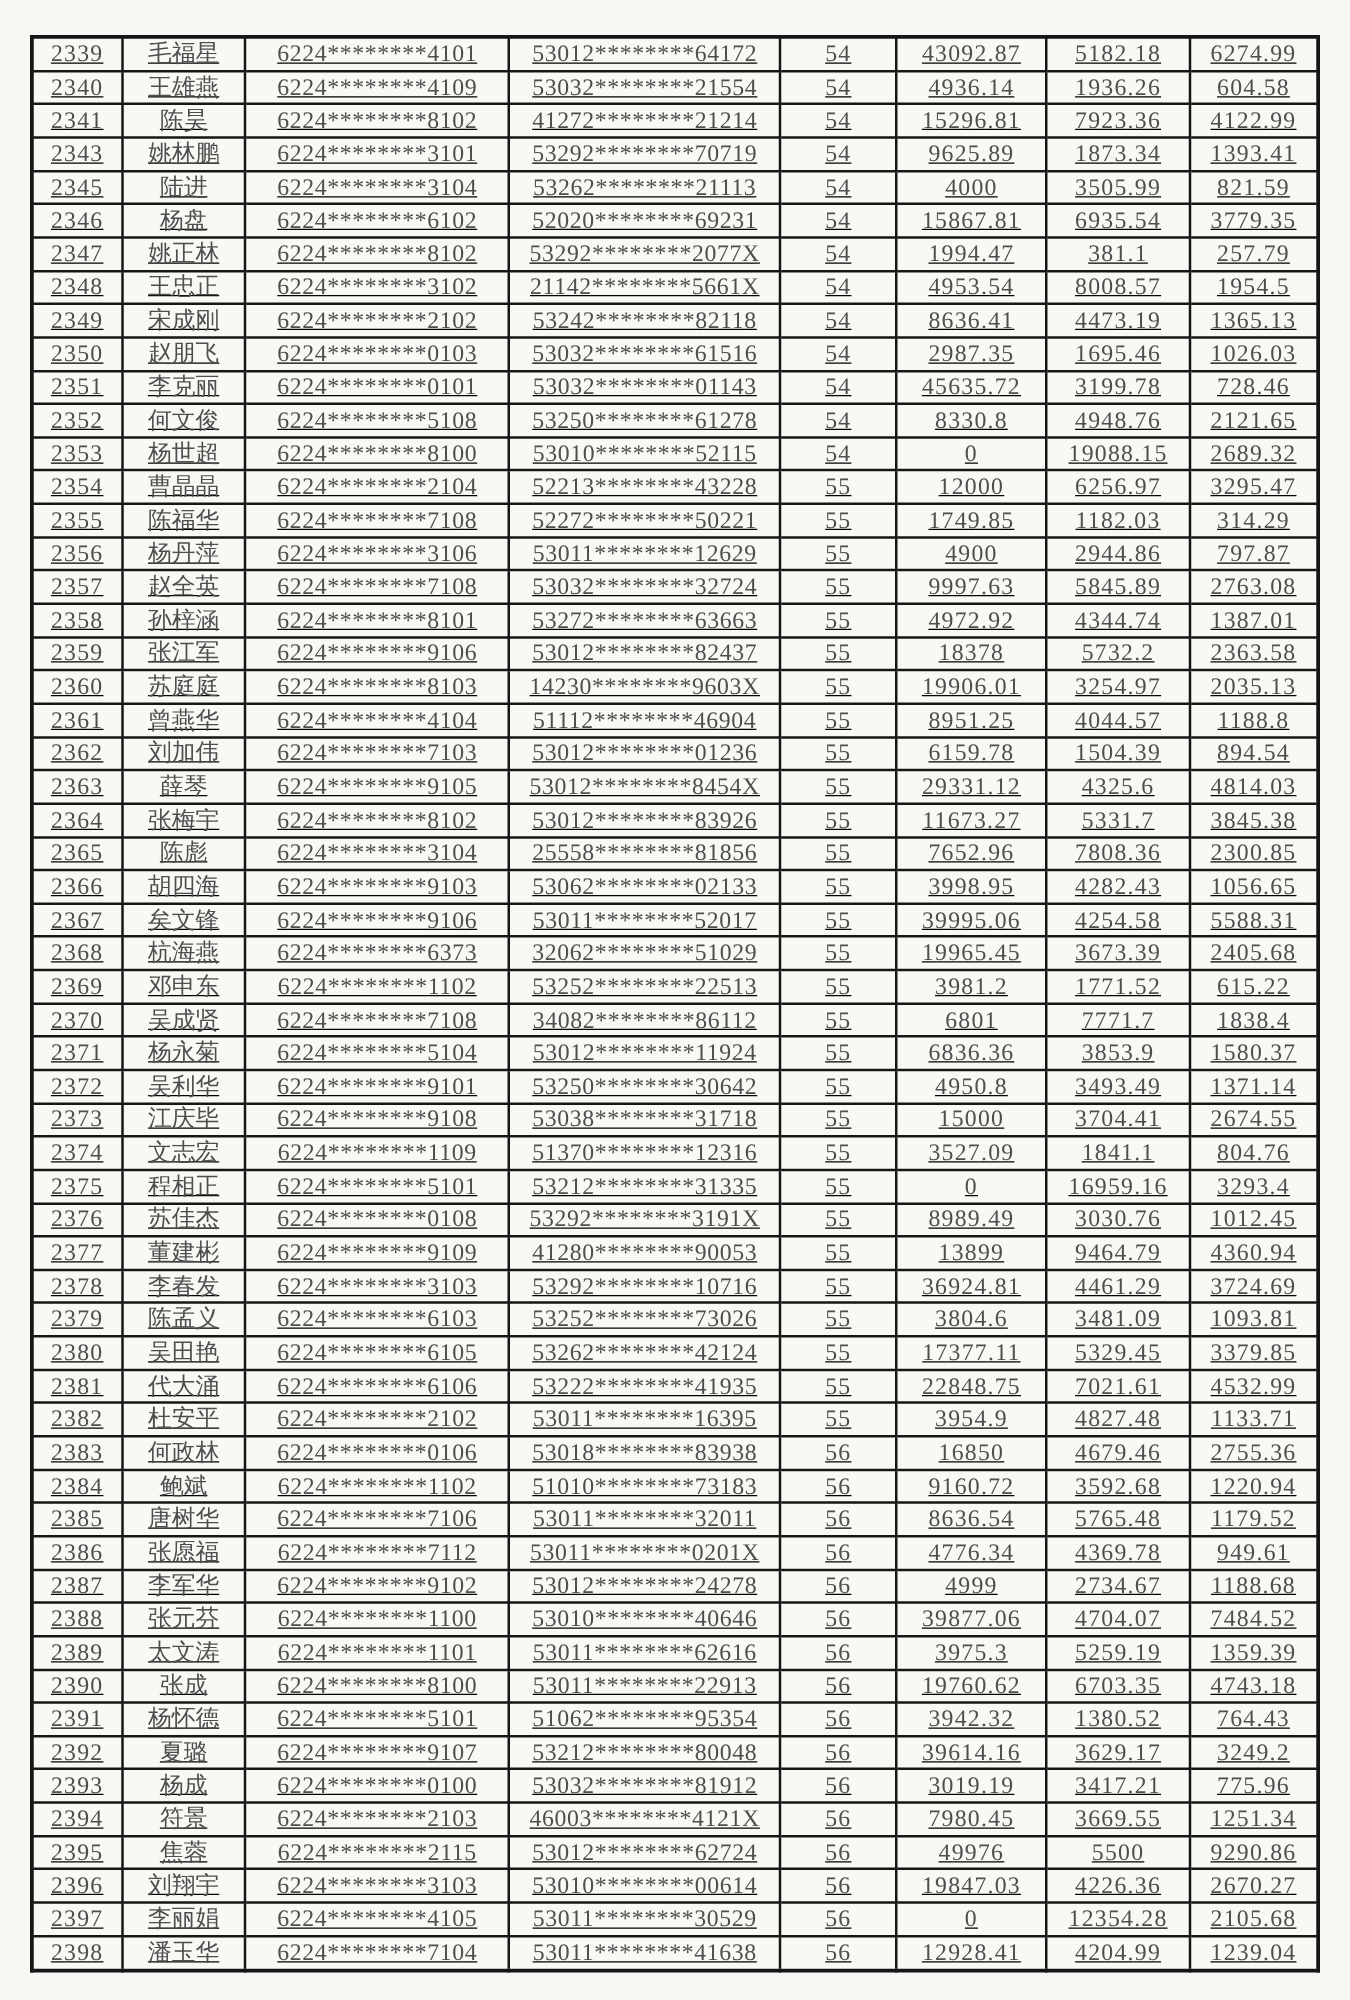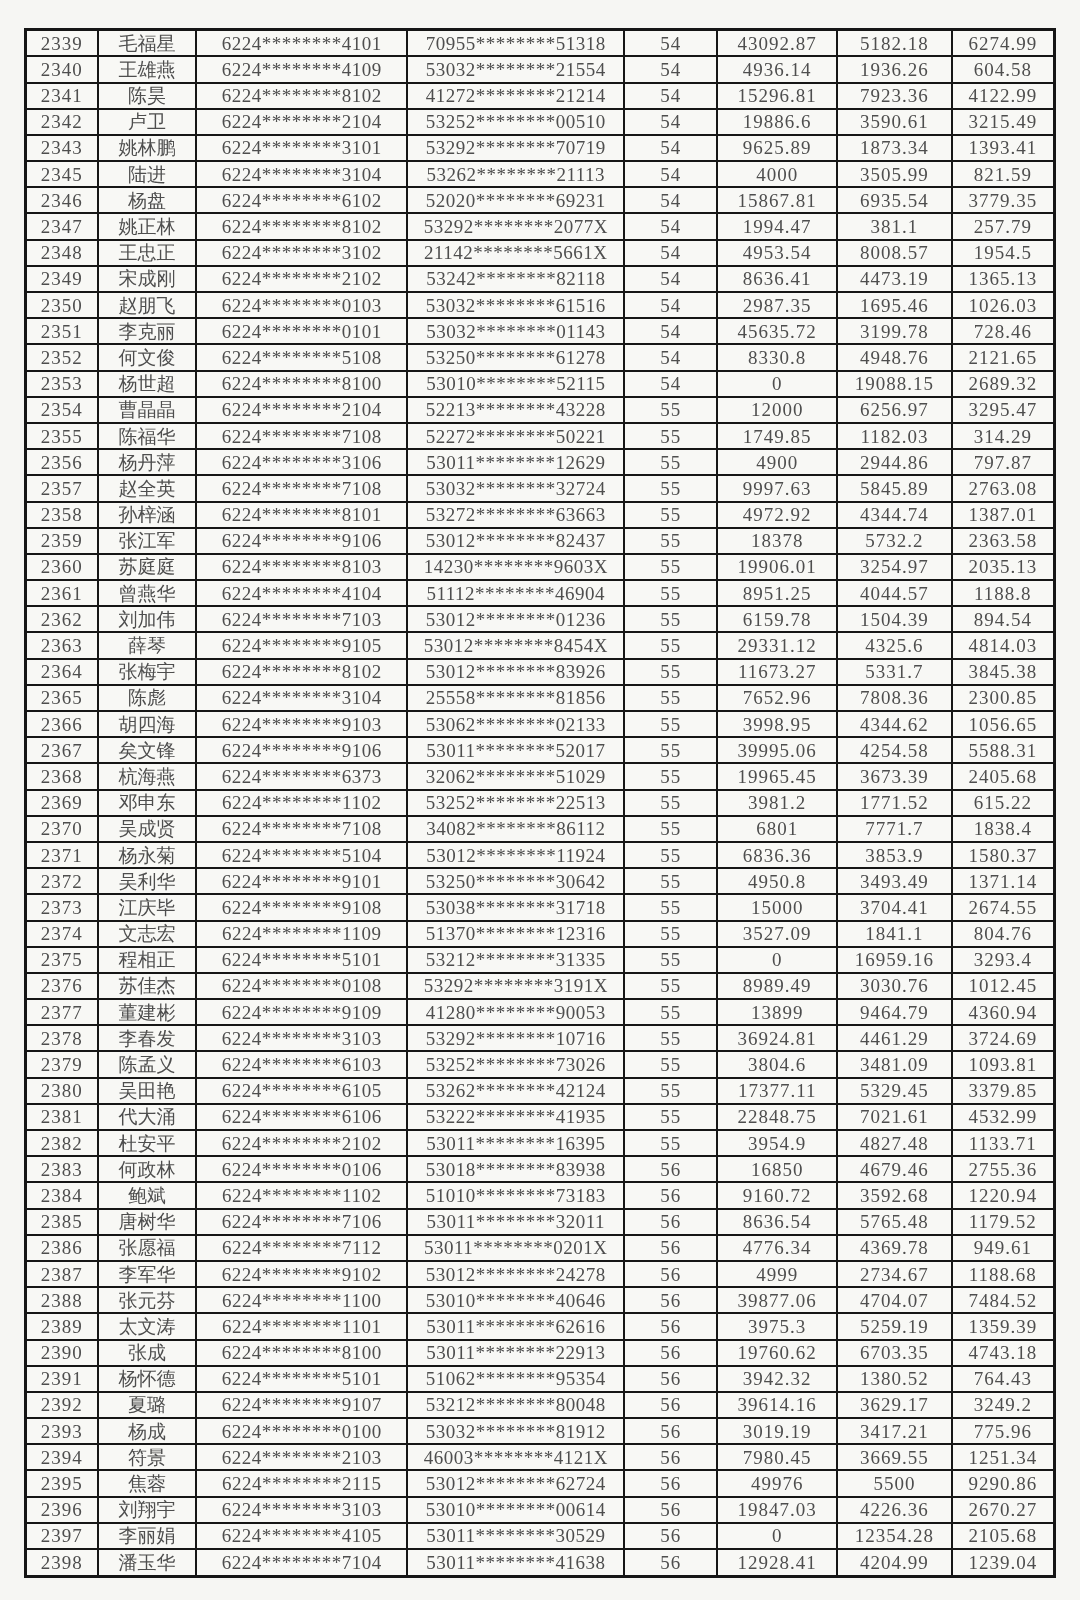--- a/index.html
+++ b/index.html
@@ -17,20 +17,21 @@
     width: 1032px;
     height: 1550px;
   }
   table.data-table {
     width: 100%;
     height: 100%;
     border-collapse: collapse;
     table-layout: fixed;
     border: 3px solid #161616;
     background: #f8f8f5;
+    text-decoration: underline;
   }
   table.data-table td {
     border: 2px solid #161616;
     text-align: center;
     vertical-align: middle;
     font-size: 19px;
     color: #4e4e4e;
     padding: 0 2px;
     white-space: nowrap;
     overflow: hidden;
@@ -53,21 +54,21 @@
       <col style="width:9.0%">
       <col style="width:11.7%">
       <col style="width:11.1%">
       <col style="width:10.0%">
     </colgroup>
     <tbody>
         <tr>
           <td class="c-seq">2339</td>
           <td class="c-name">毛福星</td>
           <td class="c-card">6224********4101</td>
-          <td class="c-idnum">70955********51318</td>
+          <td class="c-idnum">53012********64172</td>
           <td class="c-age">54</td>
           <td class="c-amt1">43092.87</td>
           <td class="c-amt2">5182.18</td>
           <td class="c-amt3">6274.99</td>
         </tr>
         <tr>
           <td class="c-seq">2340</td>
           <td class="c-name">王雄燕</td>
           <td class="c-card">6224********4109</td>
           <td class="c-idnum">53032********21554</td>
@@ -80,30 +81,20 @@
           <td class="c-seq">2341</td>
           <td class="c-name">陈昊</td>
           <td class="c-card">6224********8102</td>
           <td class="c-idnum">41272********21214</td>
           <td class="c-age">54</td>
           <td class="c-amt1">15296.81</td>
           <td class="c-amt2">7923.36</td>
           <td class="c-amt3">4122.99</td>
         </tr>
         <tr>
-          <td class="c-seq">2342</td>
-          <td class="c-name">卢卫</td>
-          <td class="c-card">6224********2104</td>
-          <td class="c-idnum">53252********00510</td>
-          <td class="c-age">54</td>
-          <td class="c-amt1">19886.6</td>
-          <td class="c-amt2">3590.61</td>
-          <td class="c-amt3">3215.49</td>
-        </tr>
-        <tr>
           <td class="c-seq">2343</td>
           <td class="c-name">姚林鹏</td>
           <td class="c-card">6224********3101</td>
           <td class="c-idnum">53292********70719</td>
           <td class="c-age">54</td>
           <td class="c-amt1">9625.89</td>
           <td class="c-amt2">1873.34</td>
           <td class="c-amt3">1393.41</td>
         </tr>
         <tr>
@@ -316,21 +307,21 @@
           <td class="c-amt2">7808.36</td>
           <td class="c-amt3">2300.85</td>
         </tr>
         <tr>
           <td class="c-seq">2366</td>
           <td class="c-name">胡四海</td>
           <td class="c-card">6224********9103</td>
           <td class="c-idnum">53062********02133</td>
           <td class="c-age">55</td>
           <td class="c-amt1">3998.95</td>
-          <td class="c-amt2">4344.62</td>
+          <td class="c-amt2">4282.43</td>
           <td class="c-amt3">1056.65</td>
         </tr>
         <tr>
           <td class="c-seq">2367</td>
           <td class="c-name">矣文锋</td>
           <td class="c-card">6224********9106</td>
           <td class="c-idnum">53011********52017</td>
           <td class="c-age">55</td>
           <td class="c-amt1">39995.06</td>
           <td class="c-amt2">4254.58</td>

